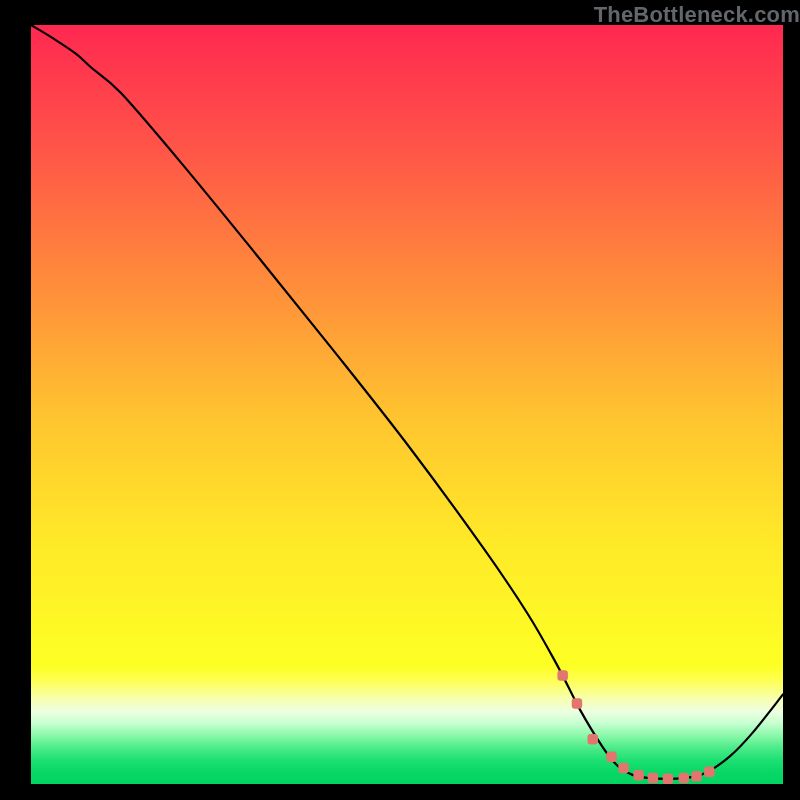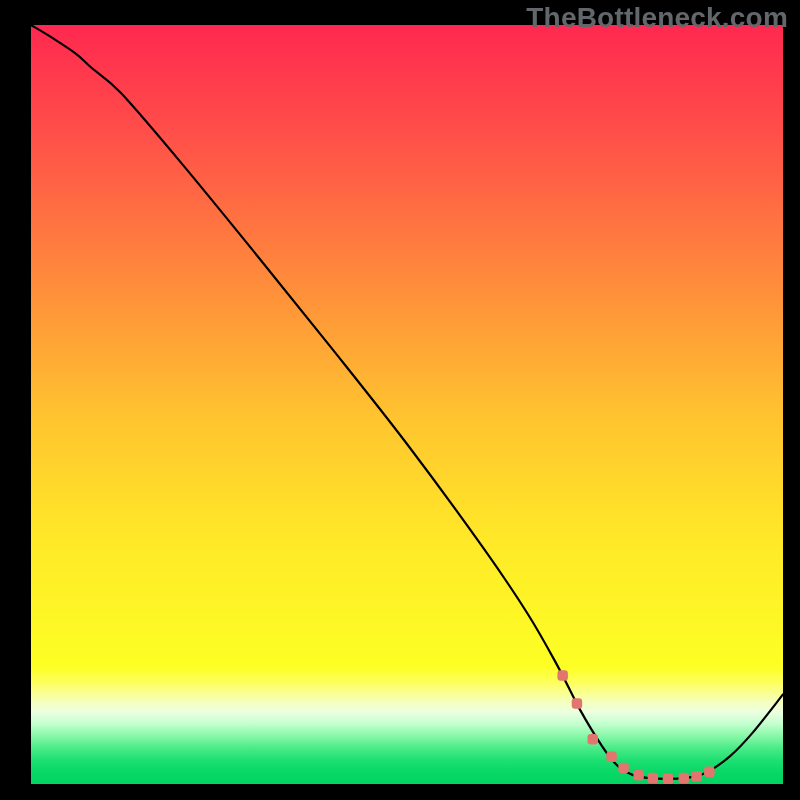--- a/index.html
+++ b/index.html
@@ -12,23 +12,23 @@
   }
   .stage {
     position: relative;
     width: 800px;
     height: 800px;
     background: #000000;
   }
   .watermark {
     position: absolute;
     top: 2px;
-    right: 12px;
+    right: 0;
     font-family: Arial, Helvetica, sans-serif;
-    font-size: 28px;
+    font-size: 22px;
     font-weight: 600;
     color: #63676b;
     letter-spacing: 0.2px;
     z-index: 5;
   }
   svg.plot {
     position: absolute;
     left: 0;
     top: 0;
     width: 800px;

